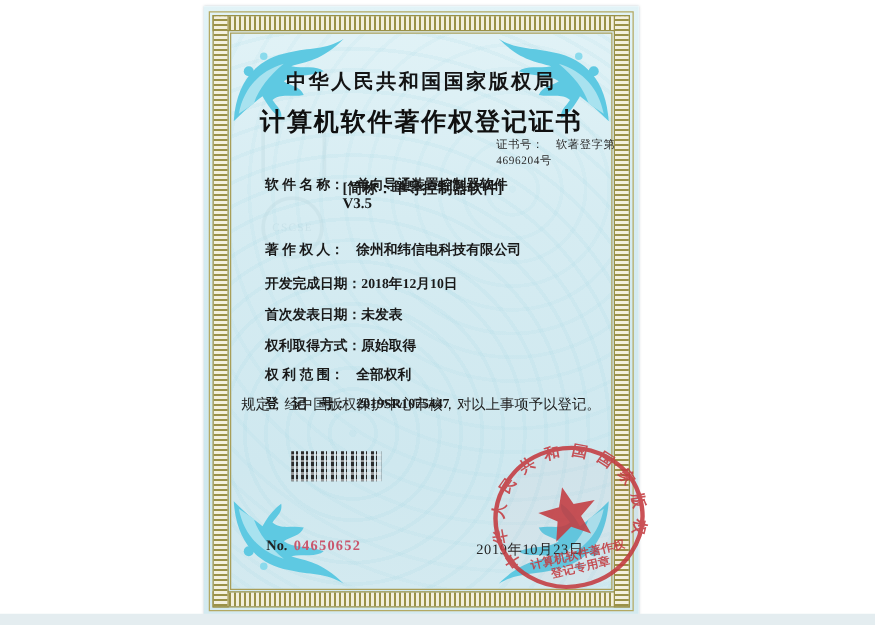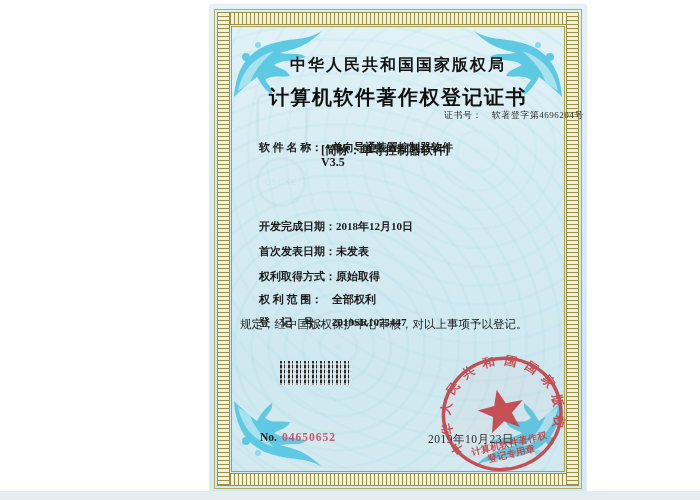--- a/index.html
+++ b/index.html
@@ -5,24 +5,23 @@
   html,body{margin:0;padding:0;}
   body{
     width:700px;height:500px;position:relative;overflow:hidden;
     background:#ffffff;
     font-family:"Liberation Serif","DejaVu Serif",serif;
     color:#1d1d1d;
   }
   .page-strip{position:absolute;left:0;right:0;bottom:0;height:9px;background:#e4edf0;}
   
   .cert{
-    position:absolute;left:163px;top:5px;width:376px;height:488px;
+    position:absolute;left:163px;top:5px;width:348px;height:488px;
     background:linear-gradient(180deg,#e2f3f7 0%,#d6ecf2 35%,#cfe8ef 75%,#d4eaf0 100%);
     box-shadow:0 0 2px rgba(120,140,150,.45);
-    margin-left:47px;
   }
   .edge-line{position:absolute;inset:4px;border:1px solid #b3a963;}
   .band{position:absolute;background:repeating-linear-gradient(90deg,#9a9148 0 1.5px,#f3f0dd 1.5px 4px);border:1px solid #9a9148;}
   .band.h{left:7px;right:7px;height:11px;}
   .band.top{top:7px;} .band.bottom{bottom:7px;}
   .band.v{top:7px;bottom:7px;width:11px;background:repeating-linear-gradient(0deg,#9a9148 0 1.5px,#f3f0dd 1.5px 4px);}
   .band.left{left:7px;} .band.right{right:7px;}
   .inner-line{position:absolute;inset:21px;border:1px solid #a89e58;}
   .texture{position:absolute;inset:22px;pointer-events:none;
     background:
@@ -116,20 +115,23 @@
     <span>证书号：</span>
     <span class="num">软著登字第4696204号</span>
   </div>
 
   <div class="row" style="top:123px">
     <span class="flabel">软 件 名 称：</span><span>单向导通装置控制器软件</span>
   </div>
   <div class="extra" style="top:137px">[简称：单导控制器软件]</div>
   <div class="extra" style="top:150px">V3.5</div>
 
+  <div class="row" style="top:175px">
+    <span class="flabel">著 作 权 人：</span><span>徐州和纬信电科技有限公司</span>
+  </div>
   <div class="row" style="top:202px">
     <span class="flabel">开发完成日期：</span><span>2018年12月10日</span>
   </div>
   <div class="row" style="top:227px">
     <span class="flabel">首次发表日期：</span><span>未发表</span>
   </div>
   <div class="row" style="top:252px">
     <span class="flabel">权利取得方式：</span><span>原始取得</span>
   </div>
   <div class="row" style="top:275px">

